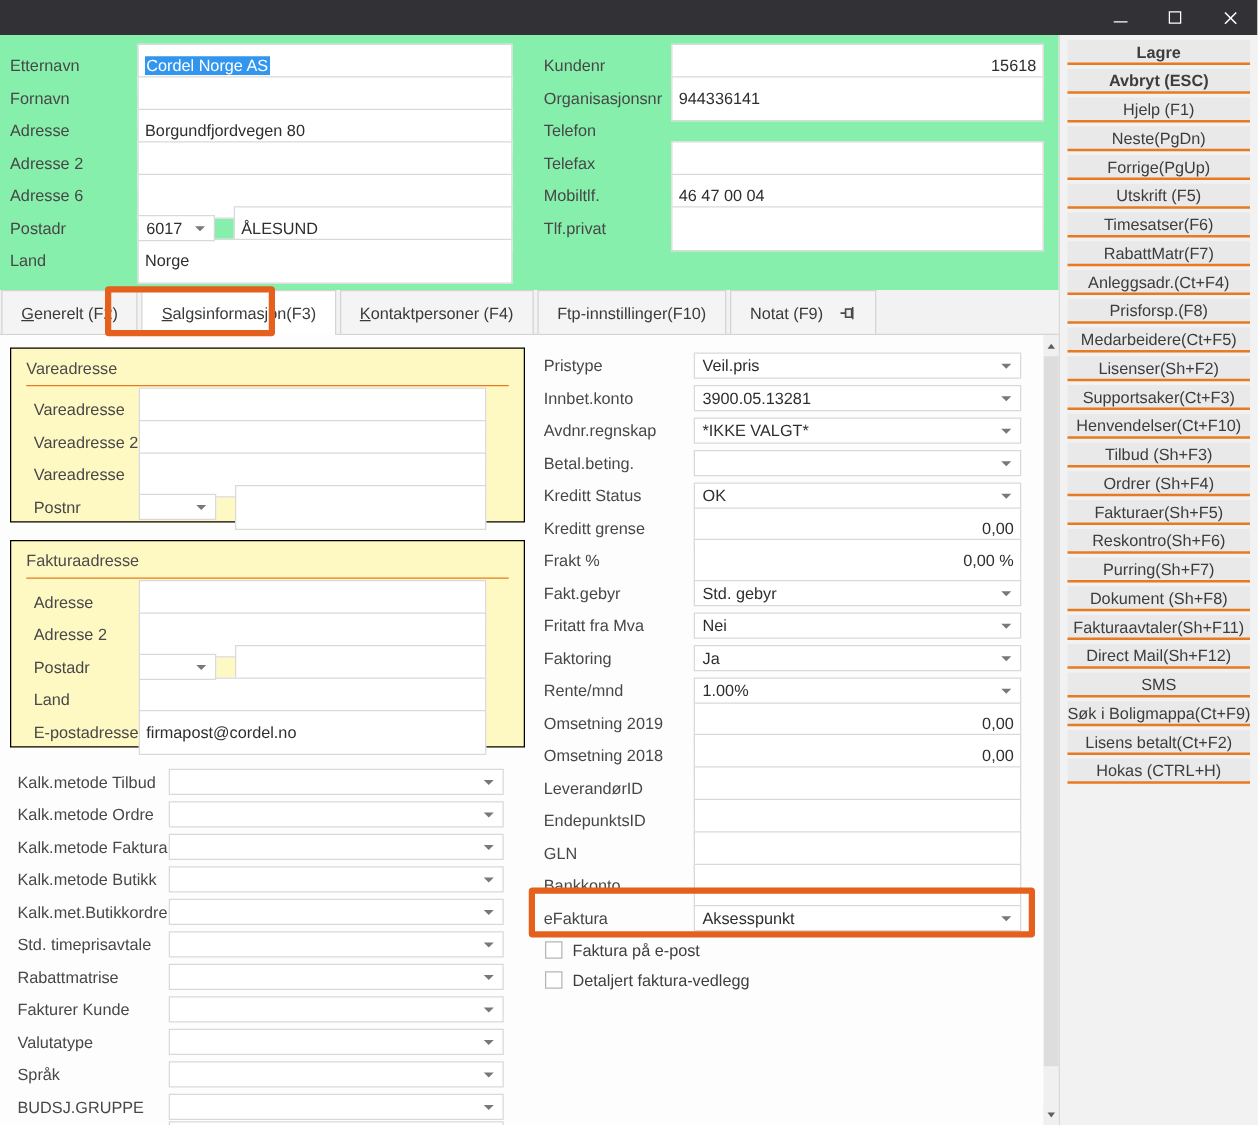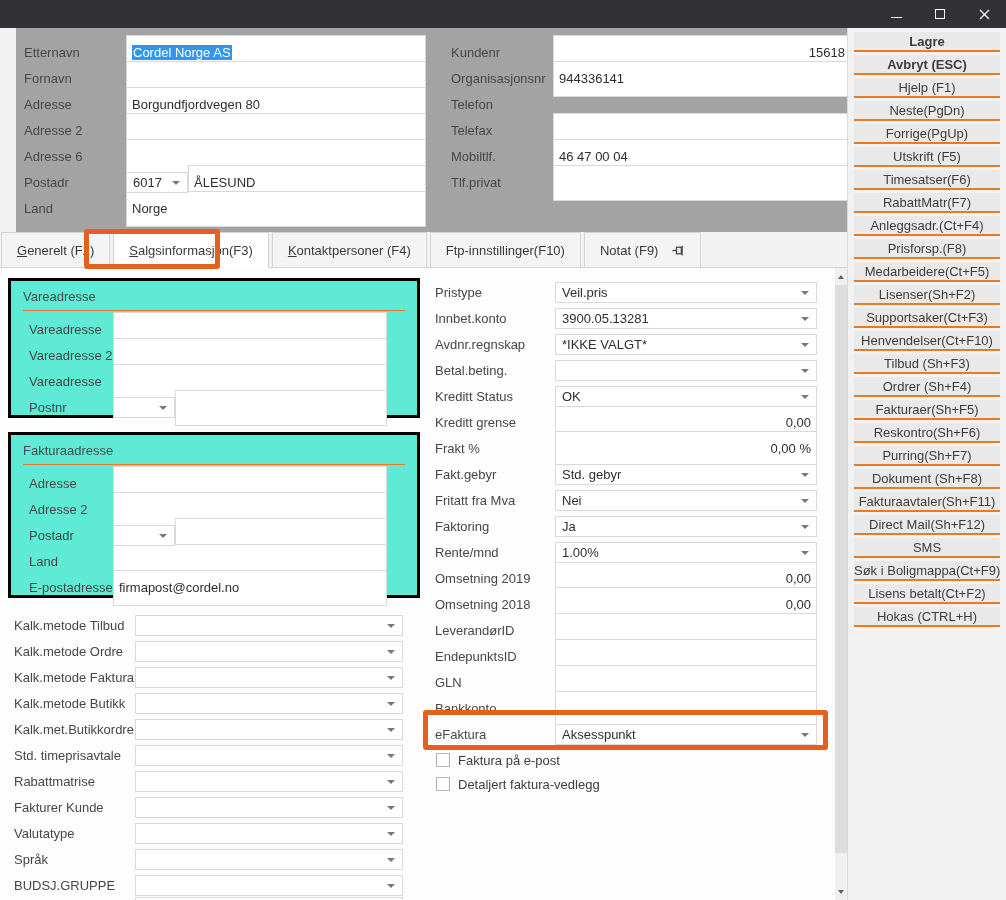--- a/index.html
+++ b/index.html
@@ -8,44 +8,44 @@
   .root{position:absolute;left:0;top:0;width:1006px;height:900px;background:#f2f2f2}
 
   
   .titlebar{position:absolute;left:0;top:0;width:1006px;height:28px;background:var(--tbar,#323236);display:flex;justify-content:flex-end}
   .wbtns{display:flex;height:100%}
   .wbtn{width:44px;height:28px;display:flex;align-items:center;justify-content:center}
   .ic-min{width:11px;height:1px;background:#fff;display:block;margin-top:6px}
   .ic-max{width:10px;height:10px;border:1px solid #fff;display:block}
 
   
-  .topform{position:absolute;left:16px;top:28px;width:847px;height:204px;background:#a3a3a3}
+  .topform{position:absolute;left:0;top:28px;width:847px;height:204px;background:#86efac}
   .formcol{position:absolute;top:14px}
   .fleft{left:8px;width:402px}
   .fright{left:435px;width:400px}
   .row{display:flex;align-items:center;height:21px;margin-bottom:5px}
   .lbl{flex:0 0 102px;color:#474747;white-space:nowrap;overflow:hidden}
   .tbox{flex:1;height:36px;background:#fff;border:1px solid #d9d9d9;display:flex;align-items:center;padding:16px 5px;overflow:hidden}
   .tbox.ralign{justify-content:flex-end}
   .tval{white-space:nowrap;color:#2e2e2e}
   .seltext{background:var(--sel,#3296ef);color:#fff;padding:0 1px}
   .combo{flex:1;height:21px;background:#fff;border:1px solid #d9d9d9;display:flex;align-items:center;padding:0 18px 0 6px;position:relative;overflow:hidden}
   .combo .cval{white-space:nowrap;color:#2e2e2e}
   .arr{position:absolute;right:7px;top:8px;width:0;height:0;border-left:4px solid transparent;border-right:4px solid transparent;border-top:4px solid #787878}
-  .combo.csmall{flex:0 0 62px;margin-right:0}
+  .combo.csmall{flex:0 0 62px;margin-right:15px}
 
   
   .tabstrip{position:absolute;left:0;top:232px;width:847px;height:36px;background:#f2f2f2;border-bottom:1px solid #d4d4d4;display:flex;align-items:flex-end;padding-left:1px}
   .tab{position:relative;height:35px;display:flex;align-items:center;padding:0 15px;border:1px solid #d4d4d4;border-bottom:none;background:#f4f4f4;margin-right:3px;color:#3a3a3a;white-space:nowrap}
   .tab.sel{height:36px;margin-bottom:-1px;background:#fff;z-index:1}
   .tab .pin{margin-left:14px;display:flex;align-items:center}
 
   
   .content{position:absolute;left:0;top:268px;width:835px;height:632px;background:#fdfdfd;overflow:hidden}
-  .group{position:absolute;left:8px;width:412px;background:#5eead4;border:3px solid #000000}
+  .group{position:absolute;left:8px;width:412px;background:#fef9c3;border:1px solid #000000}
   .g0{top:10px;height:140px}
   .g1{top:164px;height:166px}
   .ghead{margin:8px 12px 0;padding-bottom:6px;border-bottom:1px solid var(--orange,#e87b21);color:#4a4a4a}
   .grows{padding:8px 30px 0 18px}
   .grows .lbl{flex:0 0 84px}
   .leftrows{position:absolute;left:14px;top:347px;width:389px}
   .leftrows .lbl{flex:0 0 121px}
   .rightrows{position:absolute;left:435px;top:14px;width:382px}
   .rightrows .lbl{flex:0 0 120px}
   .cbs{position:absolute;left:436px;top:484px;width:380px}

